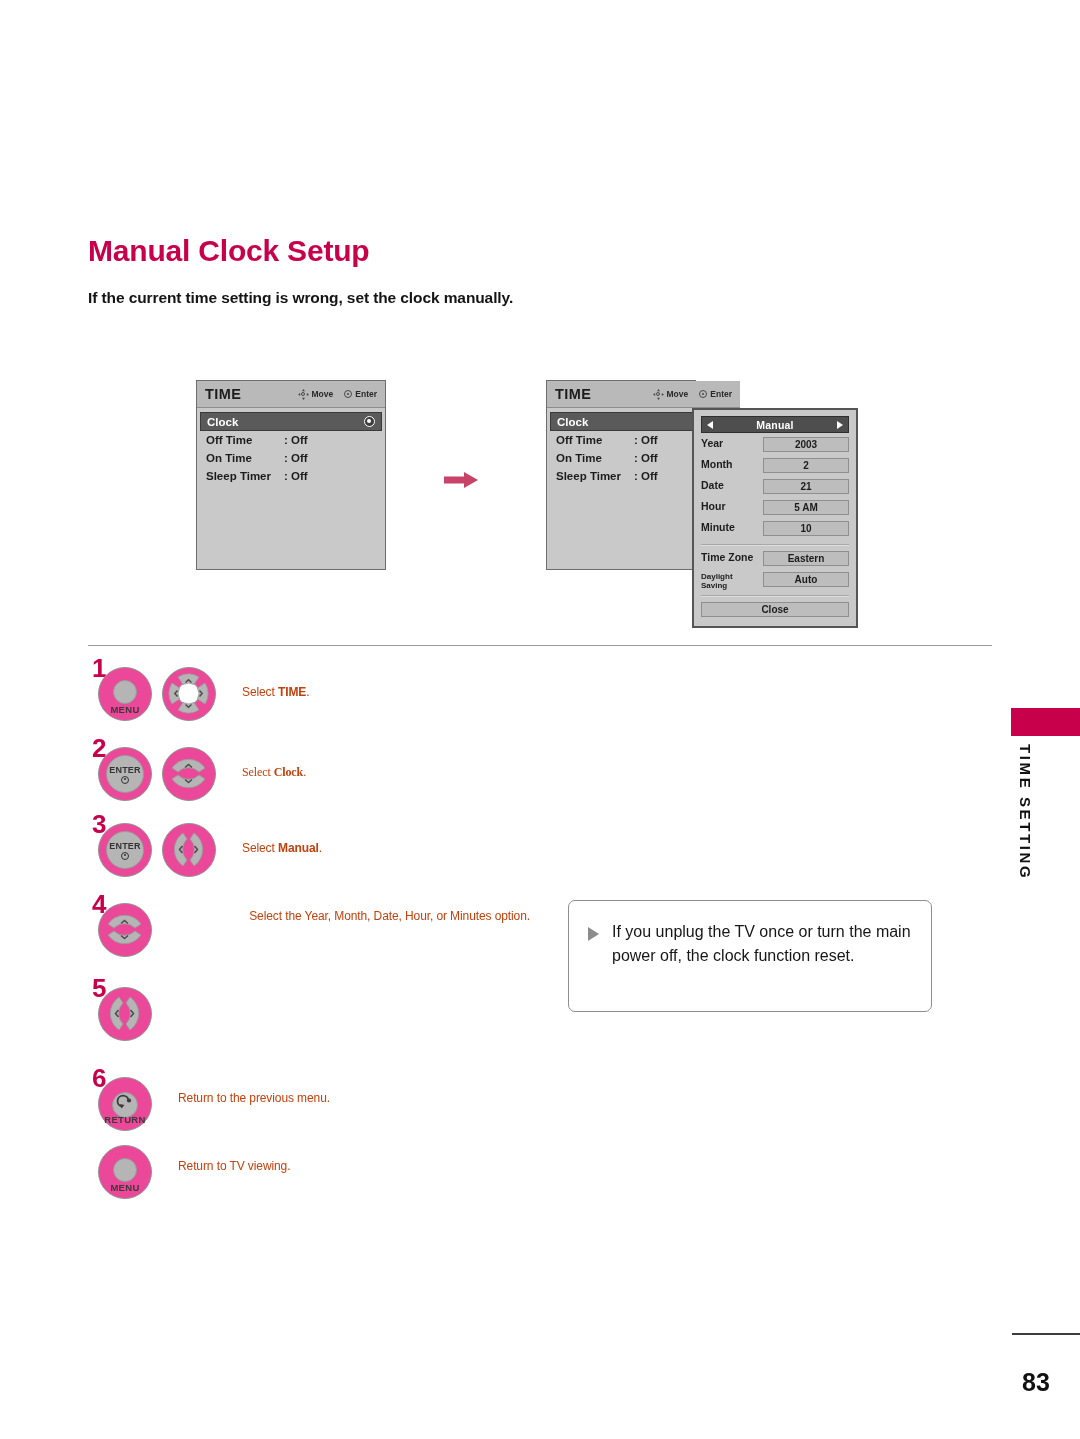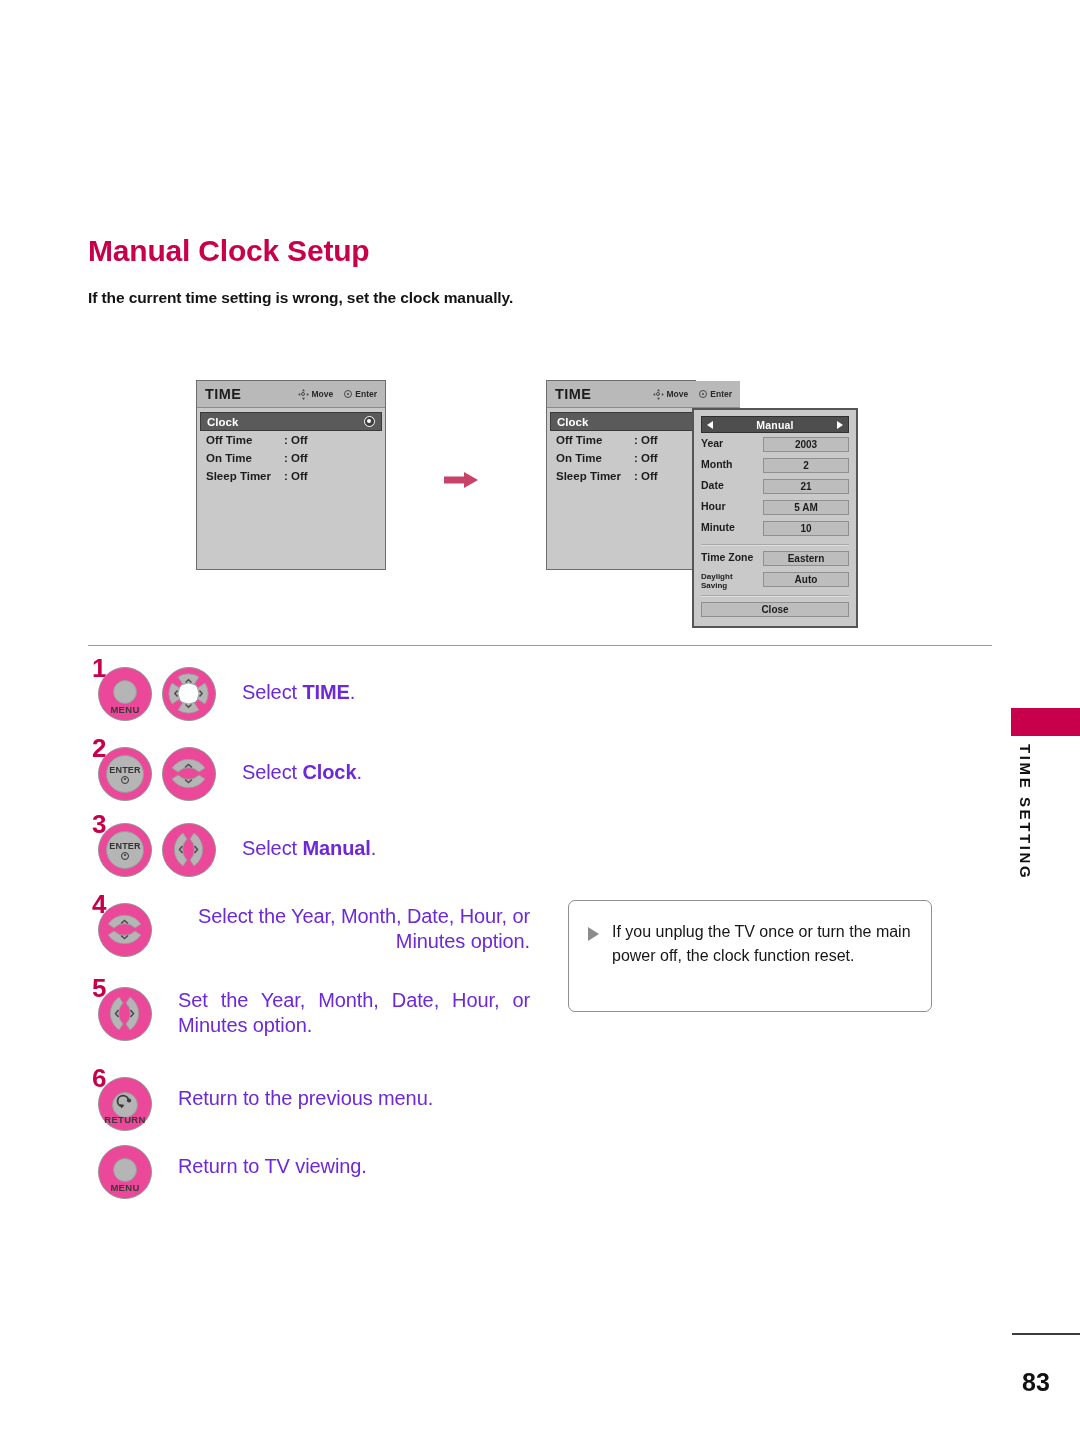--- a/index.html
+++ b/index.html
@@ -298,22 +298,22 @@
     left: 50%; top: 14px;
     transform: translateX(-50%);
     width: 26px; height: 26px;
     border-radius: 50%;
     background: #b5b5b5;
     border: 1px solid #9a9a9a;
     box-sizing: border-box;
   }
 
   .step-text {
-    font-size: 20px;
-    color: #6d28d9;
+    font-size: 12px;
+    color: #c2410c;
     line-height: 25px;
     letter-spacing: -0.1px;
   }
   .step-text b { font-weight: bold; }
   .step-text.justified { text-align: justify; }
 
   
   #note-box {
     position: absolute;
     left: 568px; top: 900px;
@@ -549,21 +549,21 @@
       </div>
     </div>
     <div class="btn-circle" style="margin-left:10px; margin-top:5px;">
       <svg width="51" height="51" viewBox="0 0 51 51" style="position:absolute;left:0;top:0;">
         <path d="M9 20 A20 20 0 0 1 42 20 L36 24 A15 15 0 0 0 15 24 Z" fill="#b5b5b5" stroke="#9a9a9a" stroke-width="0.9"></path>
         <path d="M9 31 A20 20 0 0 0 42 31 L36 27 A15 15 0 0 1 15 27 Z" fill="#b5b5b5" stroke="#9a9a9a" stroke-width="0.9"></path>
         <path d="M22 19.5 L25.5 16.5 L29 19.5" fill="none" stroke="#4a4a4a" stroke-width="1.5"></path>
         <path d="M22 31.5 L25.5 34.5 L29 31.5" fill="none" stroke="#4a4a4a" stroke-width="1.5"></path>
       </svg>
     </div>
-    <div class="step-text" style="margin-left:26px; margin-top:18px; width:250px;">
+    <div class="step-text" style="margin-left:26px; margin-top:18px; width:250px;font-family:Liberation Serif, serif;">
       <span>Select </span><b>Clock</b><span>.</span>
     </div>
   </div>
 
   <div class="step" style="left:92px; top:818px;">
     <span class="step-num" style="left:0px; top:-7px;">3</span>
     <div class="btn-circle" style="margin-left:6px; margin-top:5px;">
       <div class="enter-knob">
         <span class="lbl">ENTER</span>
         <span class="ring"></span>
@@ -598,21 +598,20 @@
   <div class="step" style="left:92px; top:982px;">
     <span class="step-num" style="left:0px; top:-7px;">5</span>
     <div class="btn-circle" style="margin-left:6px; margin-top:5px;">
       <svg width="51" height="51" viewBox="0 0 51 51" style="position:absolute;left:0;top:0;">
         <path d="M20 9 A20 20 0 0 0 20 42 L24 36 A15 15 0 0 1 24 15 Z" fill="#b5b5b5" stroke="#9a9a9a" stroke-width="0.9"></path>
         <path d="M31 9 A20 20 0 0 1 31 42 L27 36 A15 15 0 0 0 27 15 Z" fill="#b5b5b5" stroke="#9a9a9a" stroke-width="0.9"></path>
         <path d="M19.5 22 L16.5 25.5 L19.5 29" fill="none" stroke="#4a4a4a" stroke-width="1.5"></path>
         <path d="M31.5 22 L34.5 25.5 L31.5 29" fill="none" stroke="#4a4a4a" stroke-width="1.5"></path>
       </svg>
     </div>
-    <div class="step-text justified" style="margin-left:26px; margin-top:6px; width:352px;">Set the Year, Month, Date, Hour, or Minutes option.</div>
   </div>
 
   <div class="step" style="left:92px; top:1072px;">
     <span class="step-num" style="left:0px; top:-7px;">6</span>
     <div class="btn-circle" style="margin-left:6px; margin-top:5px;">
       <div class="return-knob">
         <svg width="24" height="24" viewBox="0 0 24 24">
           <path d="M15.5 7.5 A5.5 5.5 0 1 0 9 13.5" fill="none" stroke="#3a3a3a" stroke-width="1.8"></path>
           <circle cx="16" cy="7.5" r="2.1" fill="#3a3a3a"></circle>
           <polygon points="7,11 11.5,12 8.5,15.5" fill="#3a3a3a"></polygon>

